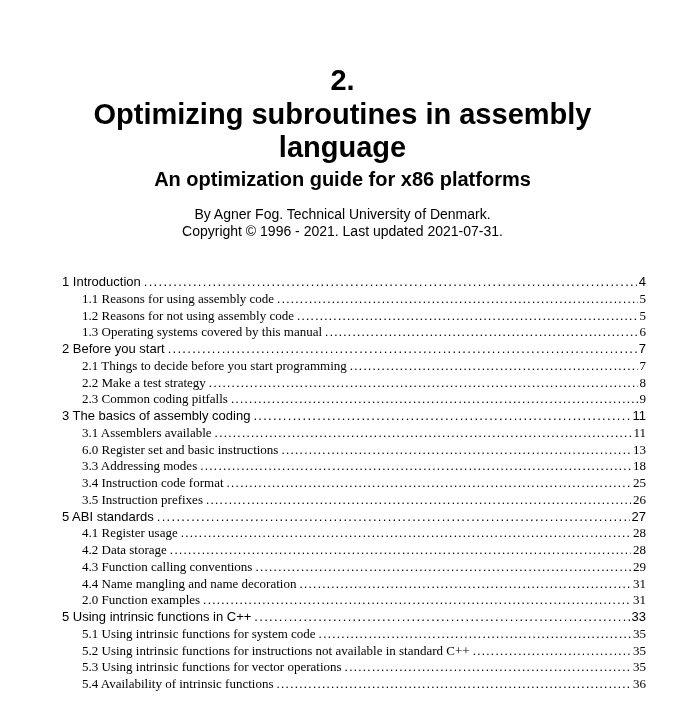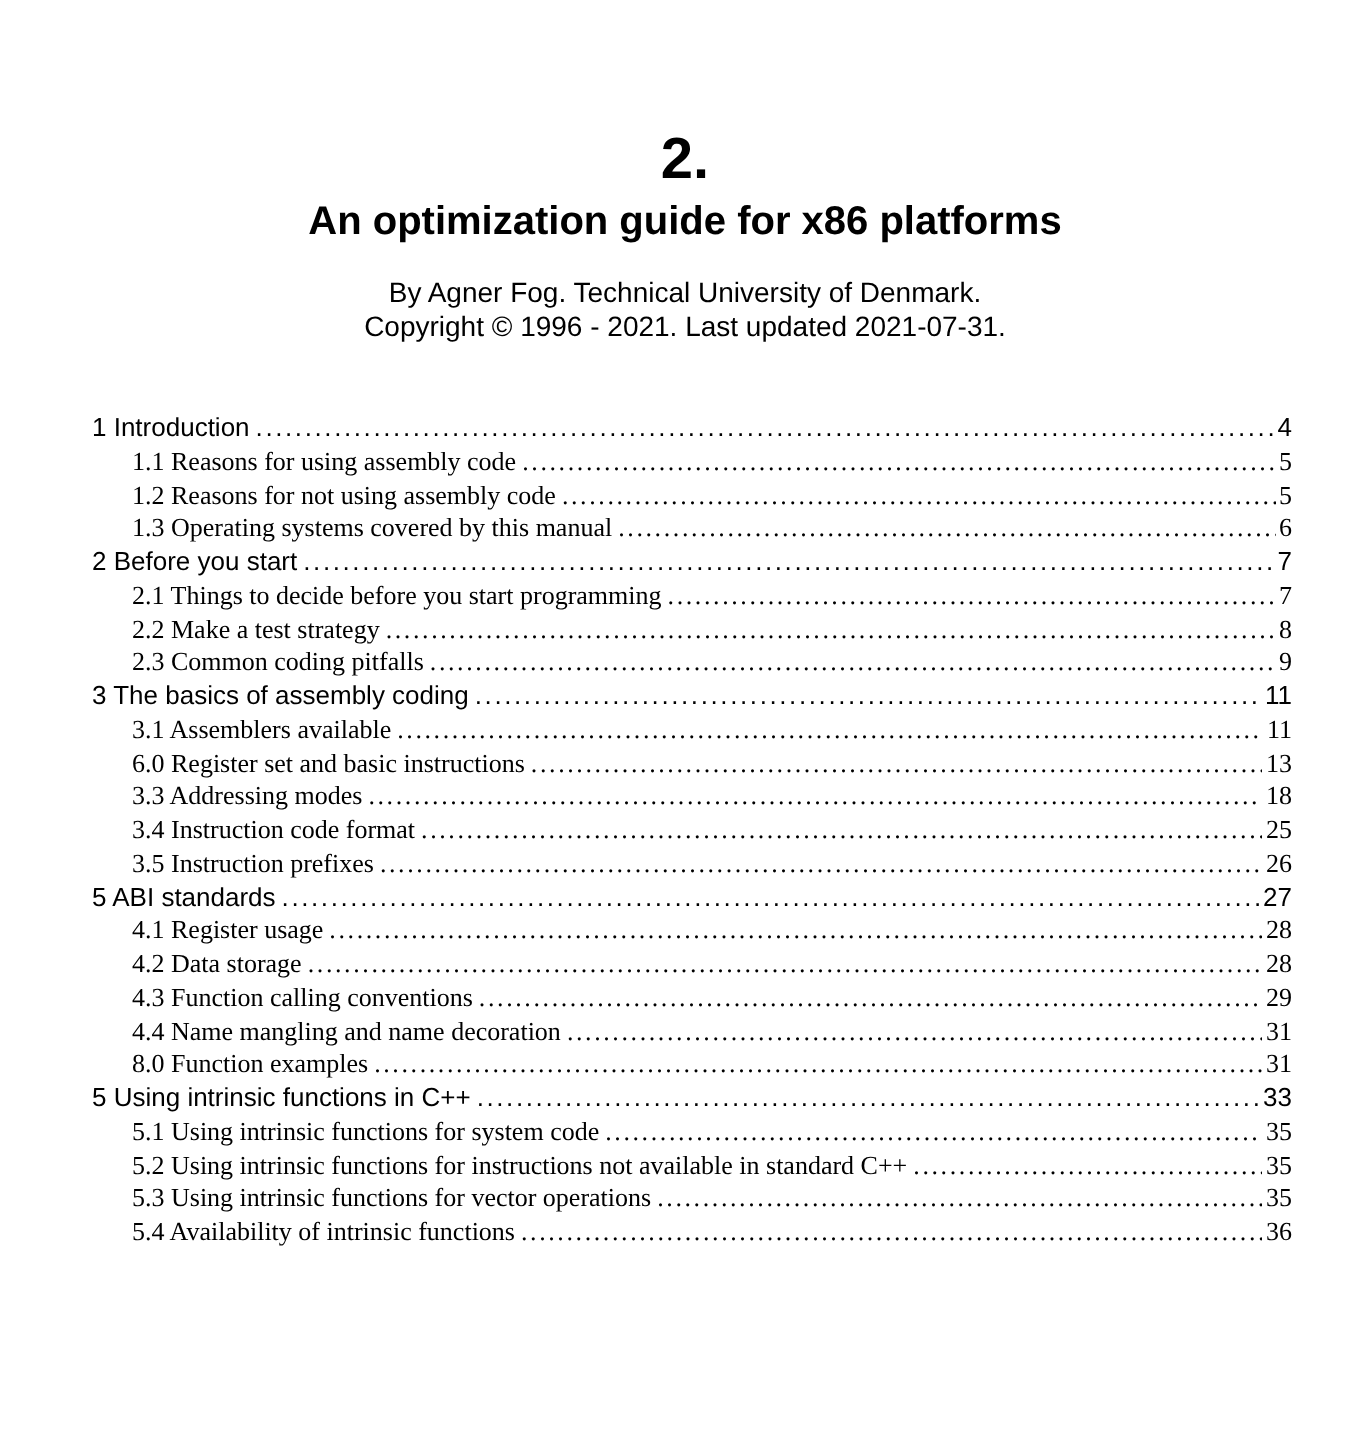--- a/index.html
+++ b/index.html
@@ -20,20 +20,21 @@
   .contents { margin: 34px 0 0 46px; width: 600px; }
   .contents-heading { font-size: 13.5px; font-weight: bold; line-height: 17px; }
 
   .toc-row {
     display: flex;
     align-items: flex-end;
     font-size: 13px;
     line-height: 16.75px;
     height: 16.75px;
     cursor: pointer;
+    margin-left: 16px;
   }
   .toc-row.lvl2 { padding-left: 20px; font-family: Liberation Serif, serif; }
   .toc-label { white-space: nowrap; }
   .toc-leader {
     flex: 1;
     overflow: hidden;
     white-space: nowrap;
     margin: 0 2px 0 3px;
     letter-spacing: 1.3px;
   }
@@ -42,20 +43,22 @@
   }
   .toc-page { white-space: nowrap; }
 </style>
 </head>
 <body>
 
 <div class="page">
 
   <div class="title-block">
     <div class="h-num">2.</div>
+    <div class="h-title">Optimizing subroutines in assembly
+language</div>
     <div class="h-sub">An optimization guide for x86 platforms</div>
     <div class="byline">
       <div>By Agner Fog. Technical University of Denmark.</div>
       <div>Copyright © 1996 - 2021. Last updated 2021-07-31.</div>
     </div>
   </div>
 
   <div class="contents">
     <div class="toc">
 
@@ -167,21 +170,21 @@
           <span class="toc-page">29</span>
         </div>
 
         <div class="toc-row lvl2">
           <span class="toc-label">4.4 Name mangling and name decoration</span>
           <span class="toc-leader"></span>
           <span class="toc-page">31</span>
         </div>
 
         <div class="toc-row lvl2">
-          <span class="toc-label">8.0 Function examples</span>
+          <span class="toc-label">2.0 Function examples</span>
           <span class="toc-leader"></span>
           <span class="toc-page">31</span>
         </div>
 
         <div class="toc-row lvl1">
           <span class="toc-label">5 Using intrinsic functions in C++</span>
           <span class="toc-leader"></span>
           <span class="toc-page">33</span>
         </div>
 

